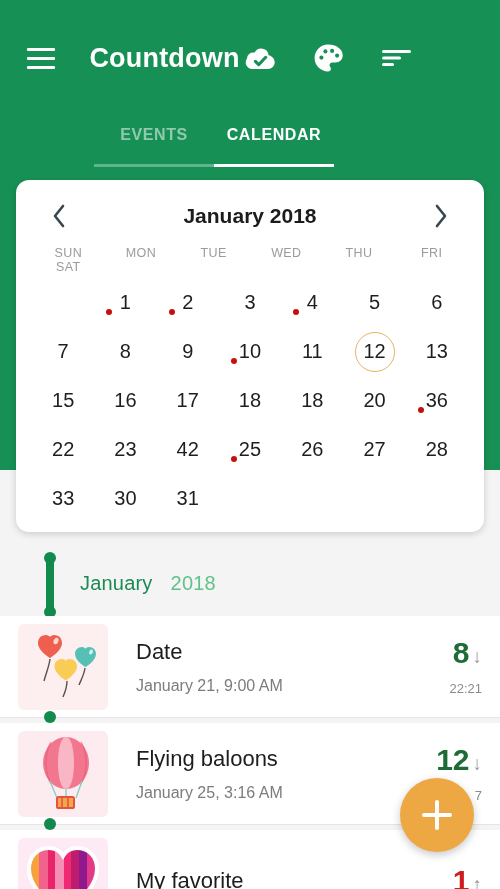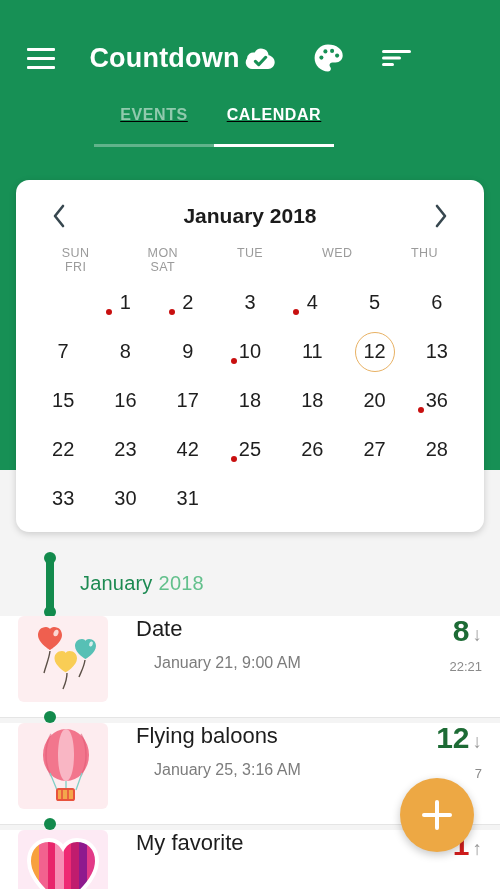--- a/index.html
+++ b/index.html
@@ -39,22 +39,22 @@
     letter-spacing: .2px; margin-left: 30px; white-space: nowrap;
   }
   .appbar-spacer { flex: 1; }
   .bar-icon { width: 46px; height: 46px; display: flex; align-items: center;
               justify-content: center; cursor: pointer; }
   .bar-icon + .bar-icon { margin-left: 30px; }
   .bar-icon svg { display: block; }
 
   
   .tabs {
-    position: absolute; top: 102px; left: 0; width: 428px; height: 50px;
-    display: flex; justify-content: center; align-items: flex-start; text-decoration: underline;
+    position: absolute; top: 122px; left: 0; width: 428px; height: 50px;
+    display: flex; justify-content: center; align-items: flex-start;
   }
   .tab {
     width: 120px; text-align: center; cursor: pointer;
     font-size: 16px; font-weight: bold; letter-spacing: .6px;
     padding-top: 4px;
   }
   .tab-label { display: block; }
   .tab.inactive .tab-label { color: rgba(255,255,255,.52); }
   .tab.active .tab-label { color: #ffffff; }
   .tab .tab-underline { display: block; height: 3px; margin-top: 20px; background: rgba(255,255,255,.32); }
@@ -69,21 +69,21 @@
     padding: 14px 16px 10px;
   }
   .cal-head {
     height: 44px; display: flex; align-items: center; justify-content: space-between;
     padding: 0 10px;
   }
   .cal-nav { width: 34px; height: 34px; display: flex; align-items: center;
              justify-content: center; cursor: pointer; }
   .cal-month { font-size: 21px; font-weight: bold; color: #1c1c1c; }
 
-  .weekdays { display: grid; grid-template-columns: repeat(5,1fr); margin-top: 8px; }
+  .weekdays { display: grid; grid-template-columns: repeat(6,1fr); margin-top: 8px; }
   .weekdays div { text-align: center; font-size: 12.5px; color: #9b9b9b; letter-spacing: .4px; }
 
   .days { display: grid; grid-template-columns: repeat(7,1fr); margin-top: 4px; }
   .day {
     position: relative; height: 49px;
     display: flex; align-items: center; justify-content: center;
     font-size: 20px; color: #1e1e1e; cursor: pointer;
   }
   .day.empty { cursor: default; }
   .day .num { position: relative; z-index: 2; }
@@ -106,41 +106,41 @@
     position: absolute; left: 2px; top: 8px; width: 8px; height: 58px;
     background: #128a4c; border-radius: 4px;
   }
   .rail-cap { position: absolute; left: 0; width: 12px; height: 12px; border-radius: 50%; background: #128a4c; }
 
   .month-header {
     position: absolute; left: 80px; top: 24px;
     font-size: 20px; letter-spacing: .2px;
   }
   .month-header .m { color: #1d8a52; }
-  .month-header .y { color: #63c08c; margin-left: 6px; }
+  .month-header .y { color: #63c08c; margin-left: 18px; }
 
   .ev-list { position: absolute; left: 0; top: 68px; width: 500px; }
   .ev-row {
     position: relative; height: 101px; background: #ffffff;
-    margin-bottom: 6px; display: flex; align-items: flex-start;
+    margin-bottom: 6px; display: flex; align-items: center;
     padding-left: 18px; padding-right: 18px;
     box-shadow: 0 1px 0 rgba(0,0,0,.06);
     cursor: pointer;
   }
   .ev-thumb {
     width: 90px; height: 86px; border-radius: 6px; flex: none;
     display: flex; align-items: center; justify-content: center;
     overflow: hidden;
   }
   .ev-thumb.pink { background: #fdeef0; }
   .ev-thumb.pink2 { background: #fdecef; }
   .ev-thumb.pink3 { background: #fdeaf4; }
   .ev-text { flex: 1; padding-left: 28px; min-width: 0; }
   .ev-title { font-size: 22px; color: #1d1d1d; white-space: nowrap; overflow: hidden; }
-  .ev-sub { font-size: 16px; color: #7c7c7c; margin-top: 12px; white-space: nowrap; margin-left: 18px; }
+  .ev-sub { font-size: 16px; color: #7c7c7c; margin-top: 12px; white-space: nowrap; }
   .ev-right { flex: none; text-align: right; width: 108px; }
   .ev-count {
     font-size: 30px; font-weight: bold; color: #1d6b35; line-height: 1;
     display: inline-block;
   }
   .ev-count.past { color: #cf1d1d; }
   .ev-arrow { font-size: 19px; color: #9a9a9a; margin-left: 3px; }
   .ev-time { font-size: 13px; color: #8a8a8a; margin-top: 13px; }
   .ev-node {
     position: absolute; left: 44px; bottom: -6px;

